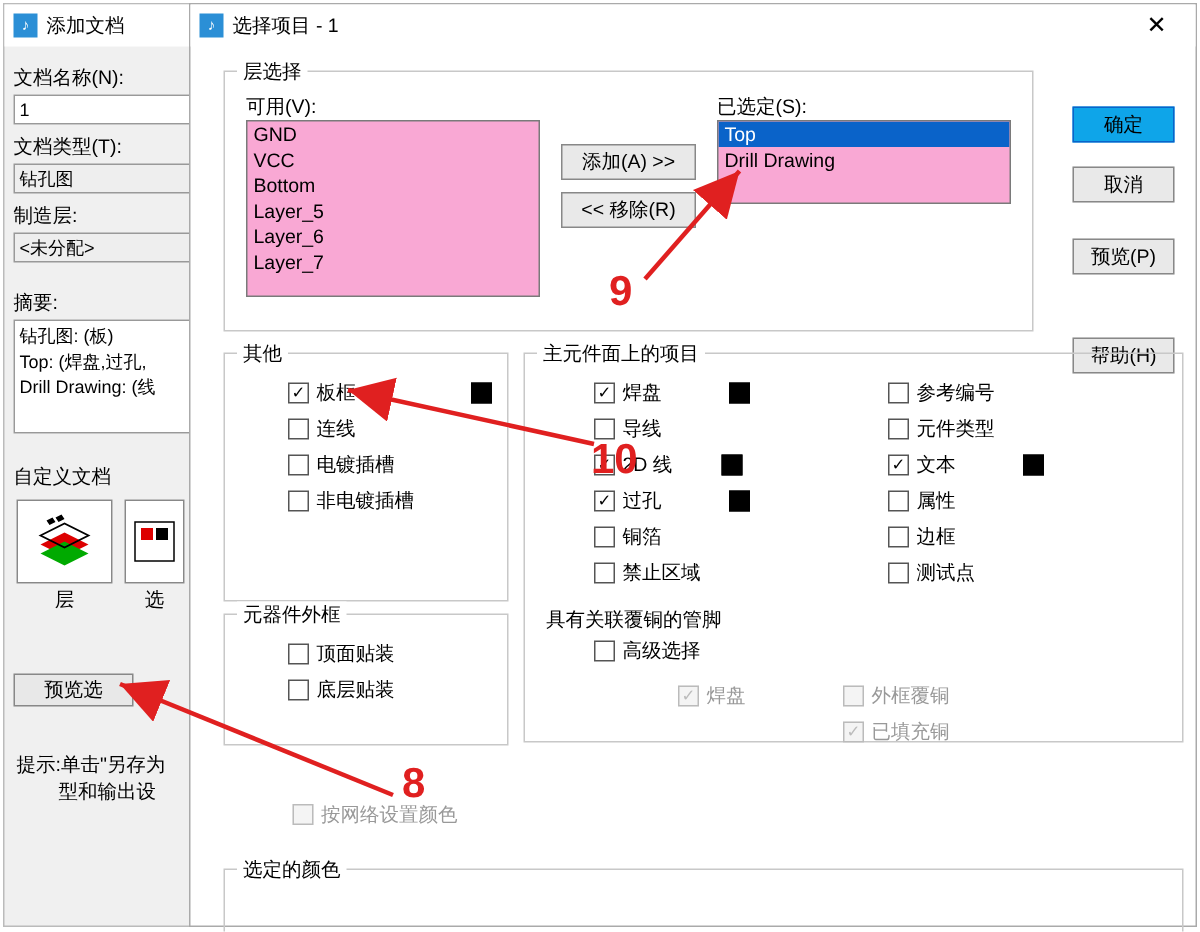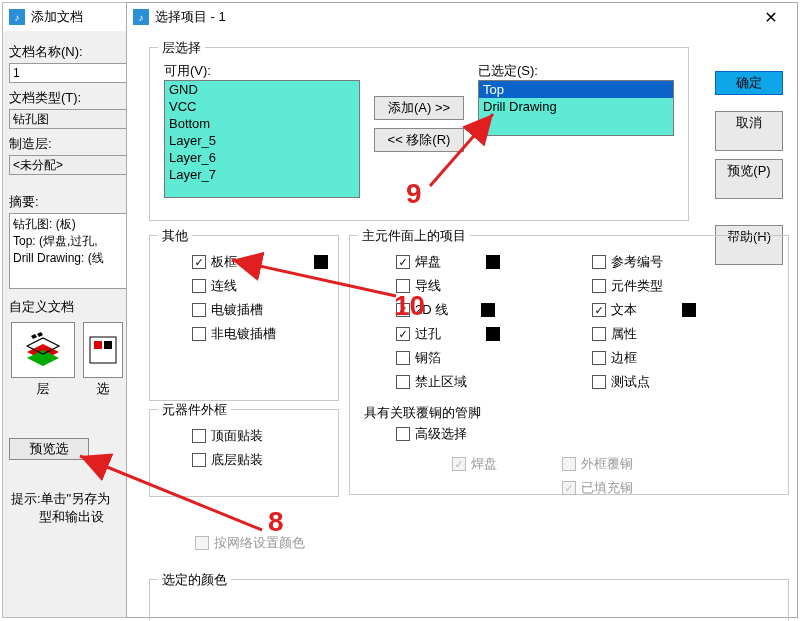--- a/index.html
+++ b/index.html
@@ -70,37 +70,37 @@
   }
   .front-body { position:relative; height:calc(100% - 28px); }
   .groupbox {
     border:1px solid #c8c8c8; position:absolute;
   }
   .groupbox > .legend {
     position:absolute; top:-9px; left:8px; background:#fff; padding:0 4px;
     font-size:13px;
   }
   .listbox {
-    border:1px solid #7a7a7a; background:#5eead4; font-size:13px;
+    border:1px solid #7a7a7a; background:#f9a8d4; font-size:13px;
     overflow:hidden;
   }
   .listbox .item { padding:1px 4px; }
   .listbox .sel { background:#0a63c9; color:#fff; }
   .btn {
     border:1px solid #888; background:#e9e9e9; height:24px;
     display:flex; align-items:center; justify-content:center;
     font-size:13px; padding:0 8px;
   }
   .btn-main {
     position:absolute; right:14px; width:68px; height:24px;
     border:1px solid #0a63c9; background:#0ea5e9; text-align:center;
     line-height:22px;
   }
   .btn-plain {
-    position:absolute; right:14px; width:68px; height:40px;
+    position:absolute; right:14px; width:68px; height:24px;
     border:1px solid #888; background:#e9e9e9; text-align:center;
     line-height:22px;
   }
   .chk { display:flex; align-items:center; height:24px; gap:5px;margin-left:32px; }
   .chk .box {
     width:14px; height:14px; border:1px solid #555; background:#fff;
     display:inline-flex; align-items:center; justify-content:center;
     font-size:11px; line-height:1; color:#000;
   }
   .chk .box.checked::after { content:"✓"; }
@@ -134,21 +134,21 @@
     <div class="label">制造层:</div>
     <div class="combo">
         <span>&lt;未分配&gt;</span>
       </div>
     <div class="label" style="margin-top:18px">摘要:</div>
     <div class="summary-box">
       <div>钻孔图: (板)</div>
       <div>Top: (焊盘,过孔,</div>
       <div>Drill Drawing: (线</div>
     </div>
-    <div class="label" style="margin-top:9px">自定义文档</div>
+    <div class="label" style="margin-top:20px">自定义文档</div>
     <div class="custom-row">
       <div>
         <div class="custom-icon">
           <svg width="44" height="40" viewBox="0 0 44 40">
             <polygon points="6,22 22,14 38,22 22,30" fill="#d00"></polygon>
             <polygon points="6,28 22,20 38,28 22,36" fill="#0a0"></polygon>
             <polygon points="6,16 22,8 38,16 22,24" fill="none" stroke="#000" stroke-width="1.2"></polygon>
             <path d="M10 6 l4 -2 l2 3 l-4 2z M16 4 l4 -2 l2 3 l-4 2z" fill="#000"></path>
           </svg>
         </div>

